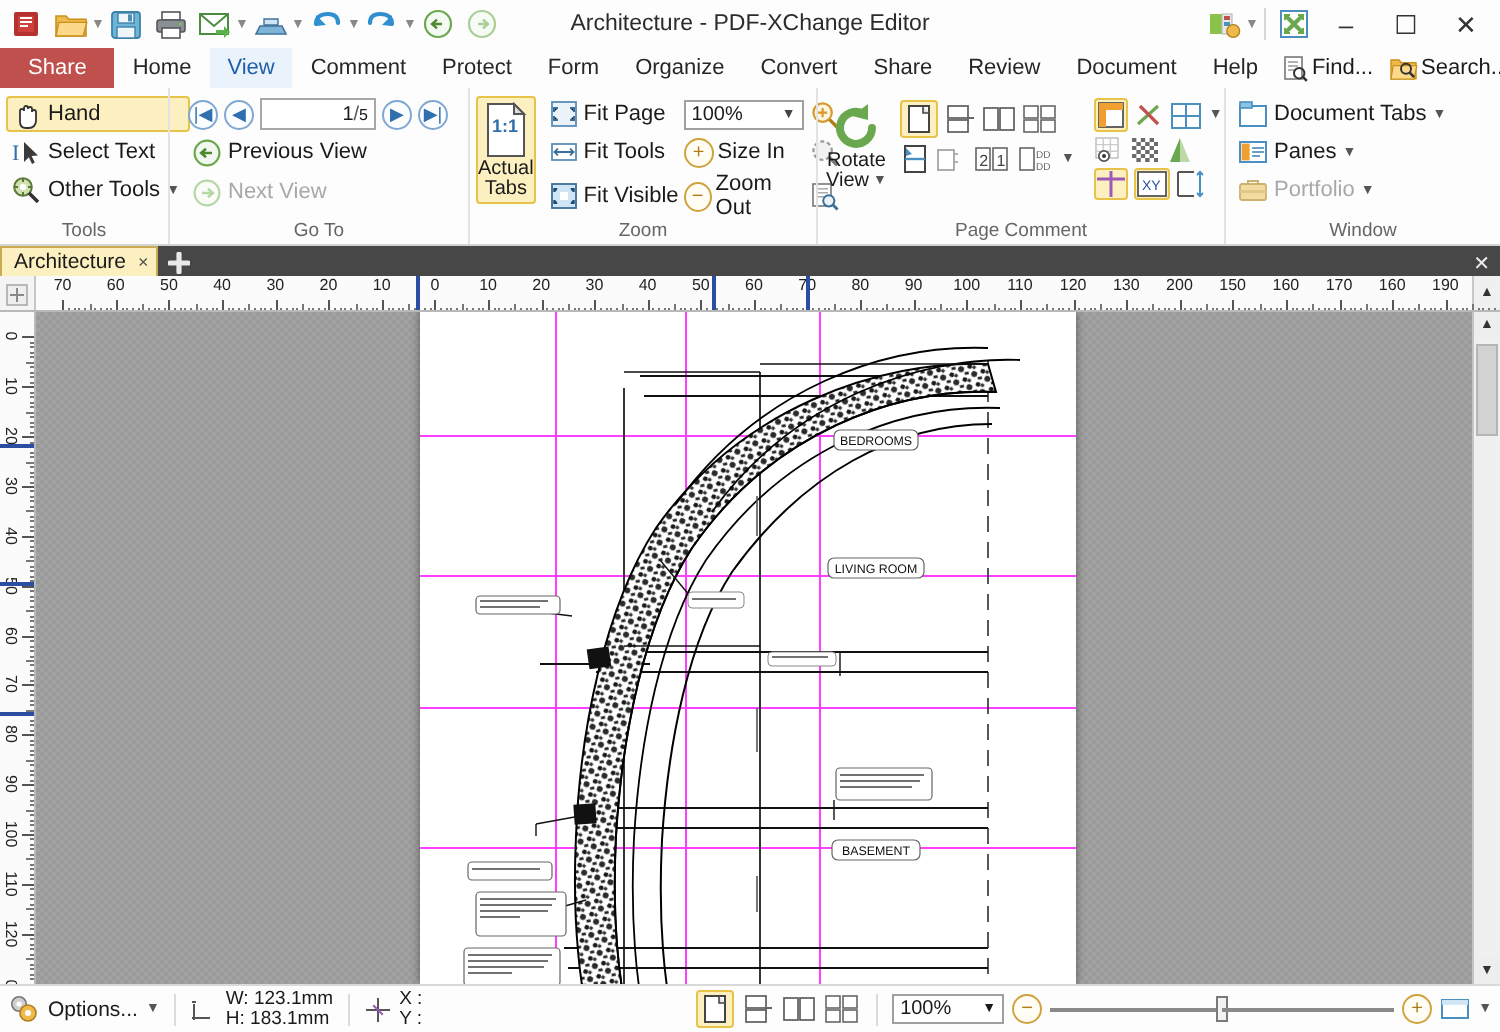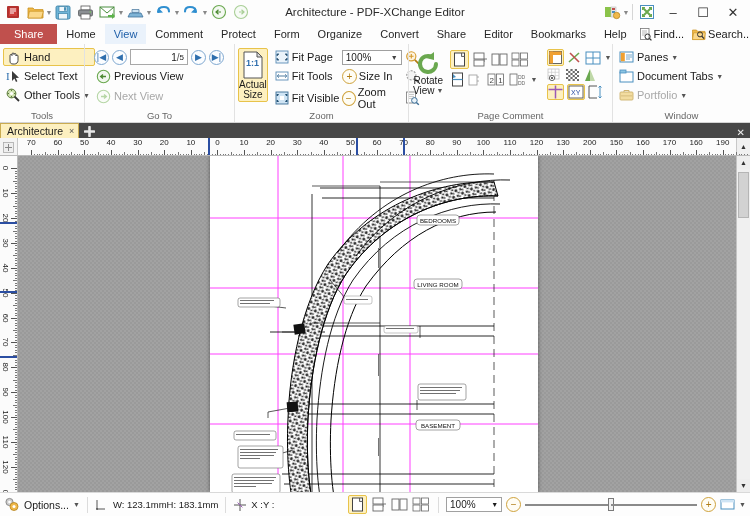--- a/index.html
+++ b/index.html
@@ -245,21 +245,21 @@
   
   .statusbar {
     flex: 0 0 24px;
     background: #fdfdfd;
     border-top: 1px solid #d9d9d9;
     display: flex; align-items: center;
     gap: 4px; padding: 0 4px;
     font-size: 10.5px;
   }
   .sb-sep { width:1px; height:16px; background:#dcdcdc; margin:0 3px; }
-  .sb-2line { display:flex; flex-direction:row; line-height:10px; font-size:9.5px; }
+  .sb-2line { display:flex; flex-direction:column; line-height:10px; font-size:9.5px; }
   .sb-zoom {
     width:56px; height:15px; border:1px solid #a0a0a0; background:#fff;
     display:flex; align-items:center; font-size:10px; padding-left:3px; position:relative;
   }
   .slider { display:flex; align-items:center; gap:0; }
   .slider .track { width:86px; height:2px; background:#8a8a8a; }
   .slider .knob { width:6px; height:13px; background:#f2f2f2; border:1px solid #7a7a7a; margin:0 -3px; }
   .circ-btn {
     width:15px;height:15px;border-radius:50%;border:1px solid #cfa23c;
     color:#b07c15;display:flex;align-items:center;justify-content:center;font-size:10px;
@@ -377,22 +377,22 @@
   <div class="menubar">
     <div class="menu-file">Share</div>
     <div class="menu-item">Home</div>
     <div class="menu-item active">View</div>
     <div class="menu-item">Comment</div>
     <div class="menu-item">Protect</div>
     <div class="menu-item">Form</div>
     <div class="menu-item">Organize</div>
     <div class="menu-item">Convert</div>
     <div class="menu-item">Share</div>
-    <div class="menu-item">Editor</div>
-    <div class="menu-item">Bookmarks</div>
+    <div class="menu-item">Review</div>
+    <div class="menu-item">Document</div>
     <div class="menu-item">Help</div>
     <div class="menu-right">
       <div class="mr-item">
         <span class="icon">
           <svg width="13" height="13" viewBox="0 0 13 13">
               <rect x="1.5" y="0.5" width="8.5" height="11" fill="#fff" stroke="#777" stroke-width=".8"></rect>
               <path d="M3 3 h5 M3 5 h5 M3 7 h3" stroke="#999" stroke-width=".7"></path>
               <circle cx="8.6" cy="8.6" r="2.6" fill="none" stroke="#333" stroke-width="1"></circle>
               <path d="M10.4 10.4 L12.4 12.4" stroke="#333" stroke-width="1.3"></path>
             </svg>
@@ -491,21 +491,21 @@
     <div class="rgroup" style="width:174px">
       <div class="rgroup-body" style="padding-top:2px;">
         <div class="big-btn sel" style="height:54px;">
           <svg width="26" height="28" viewBox="0 0 26 28">
               <path d="M4 1 h13 l5 5 v21 H4z" fill="#fff" stroke="#555" stroke-width="1"></path>
               <path d="M17 1 v5 h5z" fill="#dcdcdc" stroke="#555" stroke-width="1"></path>
               <text x="6" y="15" font-size="9" font-family="Liberation Sans, sans-serif" fill="#2f6fae" font-weight="bold">1:1</text>
             </svg>
           <div style="margin-top:1px;">
             <div>Actual</div>
-            <div>Size</div>
+            <div>Tabs</div>
           </div>
         </div>
         <div class="rcol" style="margin-left:2px;">
           <div style="display:flex;align-items:center;gap:2px;">
             <div class="ritem" style="width:68px">
               <span class="icon">
                 <svg width="14" height="14" viewBox="0 0 14 14">
                     <rect x="1" y="1" width="12" height="12" fill="#eaf3fa" stroke="#5b8db5" stroke-width=".9"></rect>
                     <path d="M4 4 l-2 0 l0 2 M10 4 l2 0 l0 2 M4 10 l-2 0 l0-2 M10 10 l2 0 l0-2" stroke="#3b6e96" stroke-width="1"></path>
                   </svg>
@@ -736,36 +736,36 @@
       </div>
       <div class="rgroup-title">Page Comment</div>
     </div>
 
     <div class="rgroup" style="width:auto;flex:1;">
       <div class="rgroup-body" style="padding-top:2px;">
         <div class="rcol">
           <div class="ritem">
             <span class="icon">
               <svg width="15" height="14" viewBox="0 0 15 14">
+                  <rect x="1" y="3" width="13" height="10" fill="#fff" stroke="#4a90c0" stroke-width="1"></rect>
+                  <rect x="1" y="1" width="6" height="3" fill="#8bc4e2" stroke="#4a90c0" stroke-width=".8"></rect>
+                </svg>
+            </span>
+            <span>Document Tabs</span>
+            <span class="caret">▼</span>
+          </div>
+          <div class="ritem">
+            <span class="icon">
+              <svg width="15" height="14" viewBox="0 0 15 14">
                   <rect x="1" y="2" width="13" height="10" fill="#fff" stroke="#4a90c0" stroke-width="1"></rect>
                   <rect x="1.8" y="2.8" width="4" height="8.4" fill="#f0a030"></rect>
                   <path d="M7 5 h6 M7 7 h6 M7 9 h4" stroke="#6a9ec4" stroke-width=".9"></path>
                 </svg>
             </span>
             <span>Panes</span>
-            <span class="caret">▼</span>
-          </div>
-          <div class="ritem">
-            <span class="icon">
-              <svg width="15" height="14" viewBox="0 0 15 14">
-                  <rect x="1" y="3" width="13" height="10" fill="#fff" stroke="#4a90c0" stroke-width="1"></rect>
-                  <rect x="1" y="1" width="6" height="3" fill="#8bc4e2" stroke="#4a90c0" stroke-width=".8"></rect>
-                </svg>
-            </span>
-            <span>Document Tabs</span>
             <span class="caret">▼</span>
           </div>
           <div class="ritem disabled">
             <span class="icon">
               <svg width="15" height="14" viewBox="0 0 15 14">
                   <rect x="1" y="4" width="13" height="8" rx="1" fill="#f2dca0" stroke="#cdb26e" stroke-width=".9"></rect>
                   <path d="M5 4 v-1.5 h5 V4" fill="none" stroke="#cdb26e" stroke-width="1"></path>
                   <rect x="1" y="7" width="13" height="1.6" fill="#e0c88a"></rect>
                 </svg>
             </span>

